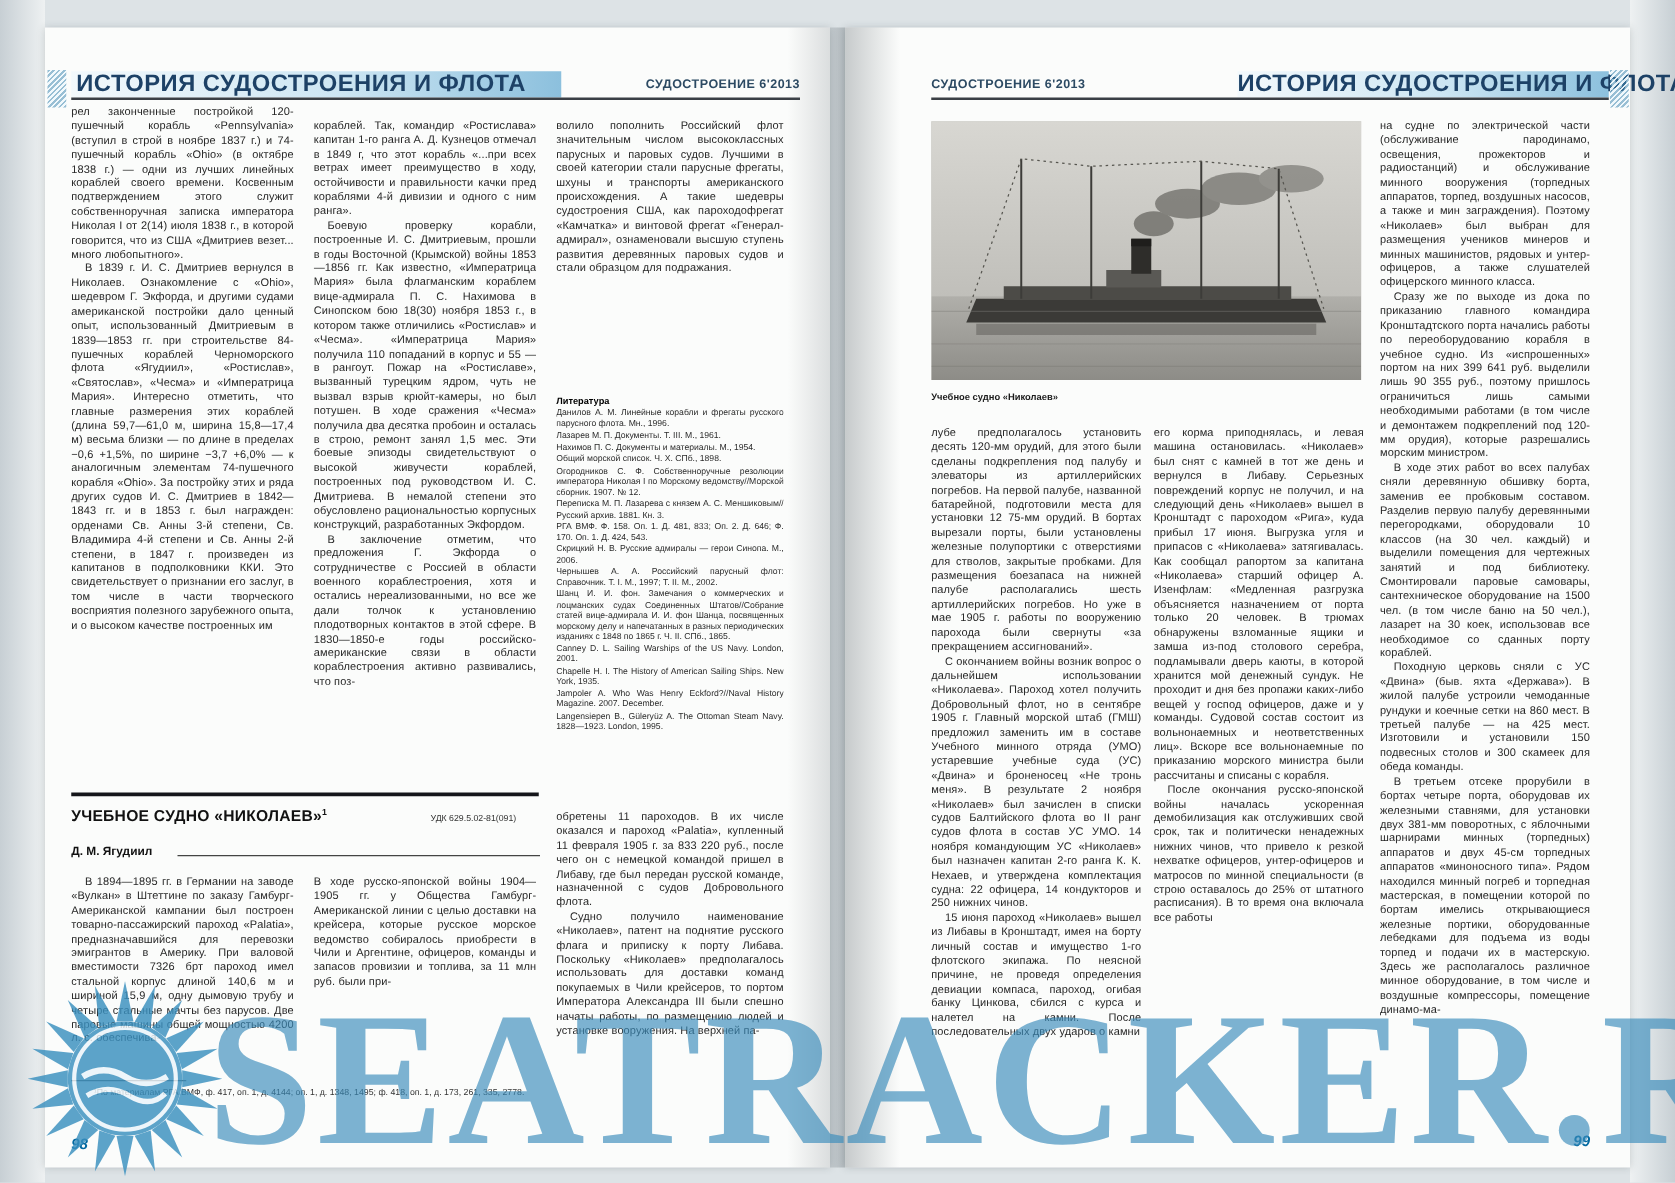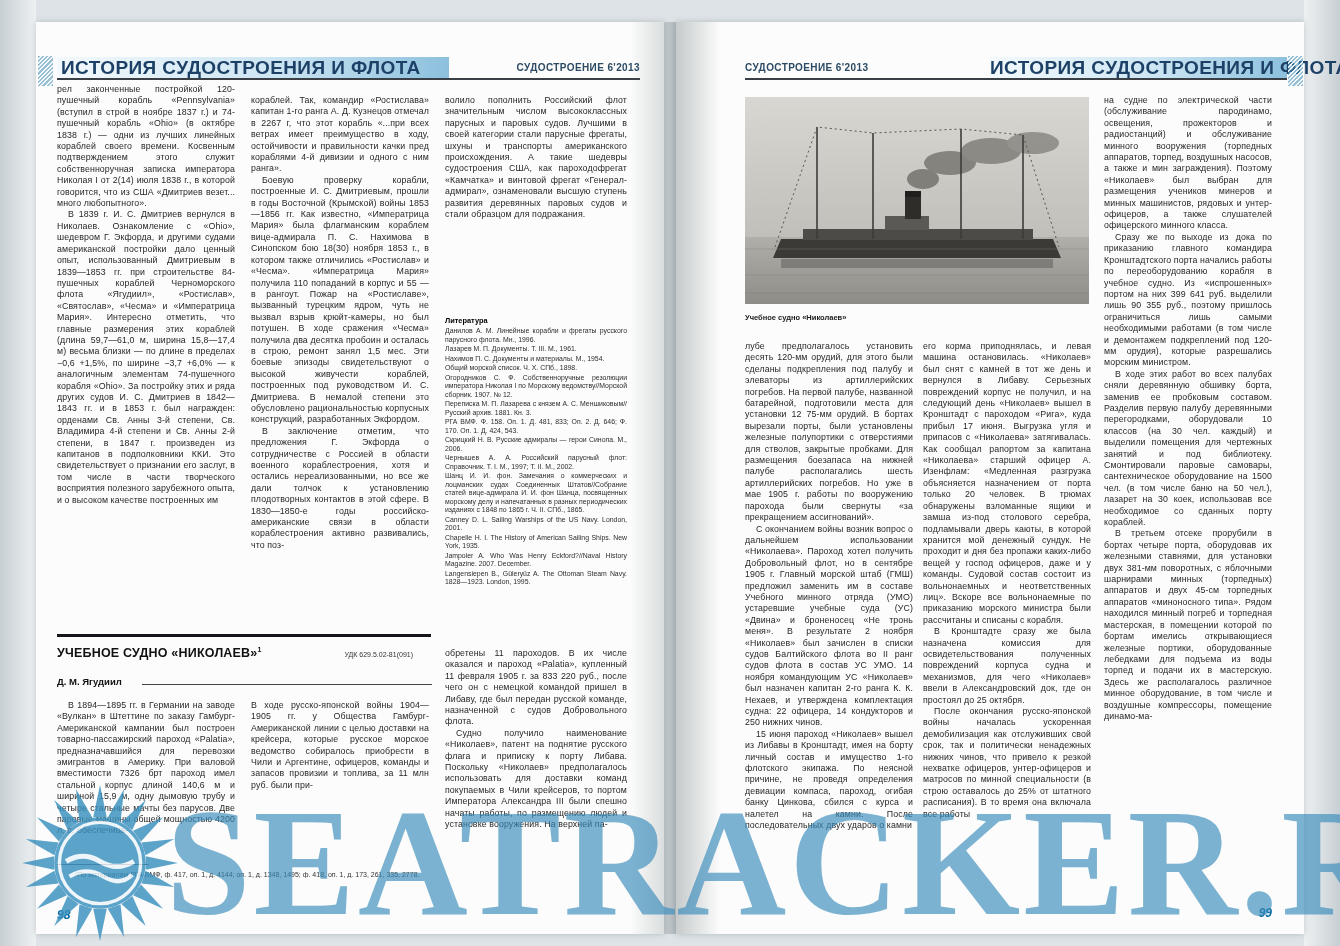--- a/index.html
+++ b/index.html
@@ -49,21 +49,21 @@
   <div class="hdr-title" style="padding-left:4px;">ИСТОРИЯ СУДОСТРОЕНИЯ И ФЛОТА</div>
 </div>
 <div class="abs journal" style="left:430px;top:62px;width:210px;text-align:right;">СУДОСТРОЕНИЕ 6'2013</div>
 <div class="abs hdr-rule" style="left:57px;top:78px;width:583px;"></div>
 
 <div class="abs coltext cont" style="left:57px;top:84px;width:178px;height:537px;">
     <p>рел законченные постройкой 120-пушечный корабль «Pennsylvania» (вступил в строй в ноябре 1837 г.) и 74-пушечный корабль «Ohio» (в октябре 1838 г.) — одни из лучших линейных кораблей своего времени. Косвенным подтверждением этого служит собственноручная записка императора Николая I от 2(14) июля 1838 г., в которой говорится, что из США «Дмитриев везет... много любопытного».</p>
     <p>В 1839 г. И. С. Дмитриев вернулся в Николаев. Ознакомление с «Ohio», шедевром Г. Экфорда, и другими судами американской постройки дало ценный опыт, использованный Дмитриевым в 1839—1853 гг. при строительстве 84-пушечных кораблей Черноморского флота «Ягудиил», «Ростислав», «Святослав», «Чесма» и «Императрица Мария». Интересно отметить, что главные размерения этих кораблей (длина 59,7—61,0 м, ширина 15,8—17,4 м) весьма близки — по длине в пределах −0,6 +1,5%, по ширине −3,7 +6,0% — к аналогичным элементам 74-пушечного корабля «Ohio». За постройку этих и ряда других судов И. С. Дмитриев в 1842—1843 гг. и в 1853 г. был награжден: орденами Св. Анны 3-й степени, Св. Владимира 4-й степени и Св. Анны 2-й степени, в 1847 г. произведен из капитанов в подполковники ККИ. Это свидетельствует о признании его заслуг, в том числе в части творческого восприятия полезного зарубежного опыта, и о высоком качестве построенных им</p>
   </div>
 <div class="abs coltext cont" style="left:251px;top:95px;width:178px;height:537px;">
-    <p>кораблей. Так, командир «Ростислава» капитан 1-го ранга А. Д. Кузнецов отмечал в 2267 г, что этот корабль «...при всех ветрах имеет преимущество в ходу, остойчивости и правильности качки пред кораблями 4-й дивизии и одного с ним ранга».</p>
+    <p>кораблей. Так, командир «Ростислава» капитан 1-го ранга А. Д. Кузнецов отмечал в 1849 г, что этот корабль «...при всех ветрах имеет преимущество в ходу, остойчивости и правильности качки пред кораблями 4-й дивизии и одного с ним ранга».</p>
     <p>Боевую проверку корабли, построенные И. С. Дмитриевым, прошли в годы Восточной (Крымской) войны 1853—1856 гг. Как известно, «Императрица Мария» была флагманским кораблем вице-адмирала П. С. Нахимова в Синопском бою 18(30) ноября 1853 г., в котором также отличились «Ростислав» и «Чесма». «Императрица Мария» получила 110 попаданий в корпус и 55 — в рангоут. Пожар на «Ростиславе», вызванный турецким ядром, чуть не вызвал взрыв крюйт-камеры, но был потушен. В ходе сражения «Чесма» получила два десятка пробоин и осталась в строю, ремонт занял 1,5 мес. Эти боевые эпизоды свидетельствуют о высокой живучести кораблей, построенных под руководством И. С. Дмитриева. В немалой степени это обусловлено рациональностью корпусных конструкций, разработанных Экфордом.</p>
     <p>В заключение отметим, что предложения Г. Экфорда о сотрудничестве с Россией в области военного кораблестроения, хотя и остались нереализованными, но все же дали толчок к установлению плодотворных контактов в этой сфере. В 1830—1850-е годы российско-американские связи в области кораблестроения активно развивались, что поз-</p>
   </div>
 <div class="abs coltext cont" style="left:445px;top:95px;width:182px;height:216px;">
     <p>волило пополнить Российский флот значительным числом высококлассных парусных и паровых судов. Лучшими в своей категории стали парусные фрегаты, шхуны и транспорты американского происхождения. А такие шедевры судостроения США, как пароходофрегат «Камчатка» и винтовой фрегат «Генерал-адмирал», ознаменовали высшую ступень развития деревянных паровых судов и стали образцом для подражания.</p>
   </div>
 <div class="abs" style="left:445px;top:316px;width:182px;height:318px;overflow:hidden;">
   <div class="lit-title">Литература</div>
   <div class="lit">
       <p>Данилов А. М. Линейные корабли и фрегаты русского парусного флота. Мн., 1996.</p>
@@ -154,27 +154,27 @@
 </div>
 <div class="abs caption" style="left:745px;top:313px;">Учебное судно «Николаев»</div>
 
 <div class="abs coltext cont" style="left:745px;top:341px;width:168px;height:566px;">
     <p>лубе предполагалось установить десять 120-мм орудий, для этого были сделаны подкрепления под палубу и элеваторы из артиллерийских погребов. На первой палубе, названной батарейной, подготовили места для установки 12 75-мм орудий. В бортах вырезали порты, были установлены железные полупортики с отверстиями для стволов, закрытые пробками. Для размещения боезапаса на нижней палубе располагались шесть артиллерийских погребов. Но уже в мае 1905 г. работы по вооружению парохода были свернуты «за прекращением ассигнований».</p>
     <p>С окончанием войны возник вопрос о дальнейшем использовании «Николаева». Пароход хотел получить Добровольный флот, но в сентябре 1905 г. Главный морской штаб (ГМШ) предложил заменить им в составе Учебного минного отряда (УМО) устаревшие учебные суда (УС) «Двина» и броненосец «Не тронь меня». В результате 2 ноября «Николаев» был зачислен в списки судов Балтийского флота во II ранг судов флота в состав УС УМО. 14 ноября командующим УС «Николаев» был назначен капитан 2-го ранга К. К. Нехаев, и утверждена комплектация судна: 22 офицера, 14 кондукторов и 250 нижних чинов.</p>
     <p>15 июня пароход «Николаев» вышел из Либавы в Кронштадт, имея на борту личный состав и имущество 1-го флотского экипажа. По неясной причине, не проведя определения девиации компаса, пароход, огибая банку Цинкова, сбился с курса и налетел на камни. После последовательных двух ударов о камни</p>
   </div>
 <div class="abs coltext cont" style="left:923px;top:341px;width:168px;height:566px;">
     <p>его корма приподнялась, и левая машина остановилась. «Николаев» был снят с камней в тот же день и вернулся в Либаву. Серьезных повреждений корпус не получил, и на следующий день «Николаев» вышел в Кронштадт с пароходом «Рига», куда прибыл 17 июня. Выгрузка угля и припасов с «Николаева» затягивалась. Как сообщал рапортом за капитана «Николаева» старший офицер А. Изенфлам: «Медленная разгрузка объясняется назначением от порта только 20 человек. В трюмах обнаружены взломанные ящики и замша из-под столового серебра, подламывали дверь каюты, в которой хранится мой денежный сундук. Не проходит и дня без пропажи каких-либо вещей у господ офицеров, даже и у команды. Судовой состав состоит из вольнонаемных и неответственных лиц». Вскоре все вольнонаемные по приказанию морского министра были рассчитаны и списаны с корабля.</p>
-    <p>В Кронштадте сразу же была назначена комиссия для освидетельствования полученных повреждений корпуса судна и механизмов, для чего «Николаев» ввели в Александровский док, где он простоял до 25 октября.</p>
     <p>После окончания русско-японской войны началась ускоренная демобилизация как отслуживших свой срок, так и политически ненадежных нижних чинов, что привело к резкой нехватке офицеров, унтер-офицеров и матросов по минной специальности (в строю оставалось до 25% от штатного расписания). В то время она включала все работы</p>
   </div>
 <div class="abs coltext cont" style="left:1104px;top:95px;width:168px;height:812px;">
     <p>на судне по электрической части (обслуживание пародинамо, освещения, прожекторов и радиостанций) и обслуживание минного вооружения (торпедных аппаратов, торпед, воздушных насосов, а также и мин заграждения). Поэтому «Николаев» был выбран для размещения учеников минеров и минных машинистов, рядовых и унтер-офицеров, а также слушателей офицерского минного класса.</p>
     <p>Сразу же по выходе из дока по приказанию главного командира Кронштадтского порта начались работы по переоборудованию корабля в учебное судно. Из «испрошенных» портом на них 399 641 руб. выделили лишь 90 355 руб., поэтому пришлось ограничиться лишь самыми необходимыми работами (в том числе и демонтажем подкреплений под 120-мм орудия), которые разрешались морским министром.</p>
     <p>В ходе этих работ во всех палубах сняли деревянную обшивку борта, заменив ее пробковым составом. Разделив первую палубу деревянными перегородками, оборудовали 10 классов (на 30 чел. каждый) и выделили помещения для чертежных занятий и под библиотеку. Смонтировали паровые самовары, сантехническое оборудование на 1500 чел. (в том числе баню на 50 чел.), лазарет на 30 коек, использовав все необходимое со сданных порту кораблей.</p>
+    <p>Походную церковь сняли с УС «Двина» (быв. яхта «Держава»). В жилой палубе устроили чемоданные рундуки и коечные сетки на 860 мест. В третьей палубе — на 425 мест. Изготовили и установили 150 подвесных столов и 300 скамеек для обеда команды.</p>
     <p>В третьем отсеке прорубили в бортах четыре порта, оборудовав их железными ставнями, для установки двух 381-мм поворотных, с яблочными шарнирами минных (торпедных) аппаратов и двух 45-см торпедных аппаратов «миноносного типа». Рядом находился минный погреб и торпедная мастерская, в помещении которой по бортам имелись открывающиеся железные портики, оборудованные лебедками для подъема из воды торпед и подачи их в мастерскую. Здесь же располагалось различное минное оборудование, в том числе и воздушные компрессоры, помещение динамо-ма-</p>
   </div>
 <div class="abs pagenum" style="left:1240px;top:906px;width:32px;text-align:right;">99</div>
 
 <div class="abs gutter"></div>
 
 <div class="abs wm" style="left:0;top:0;width:1340px;height:946px;overflow:hidden;">
   <svg class="abs" style="left:2px;top:780px;" width="196" height="166" viewBox="0 0 196 196" opacity="0.82">
     <defs>
       <polygon id="ray" points="98,6 106,44 90,44" fill="#3a90bf"></polygon>

